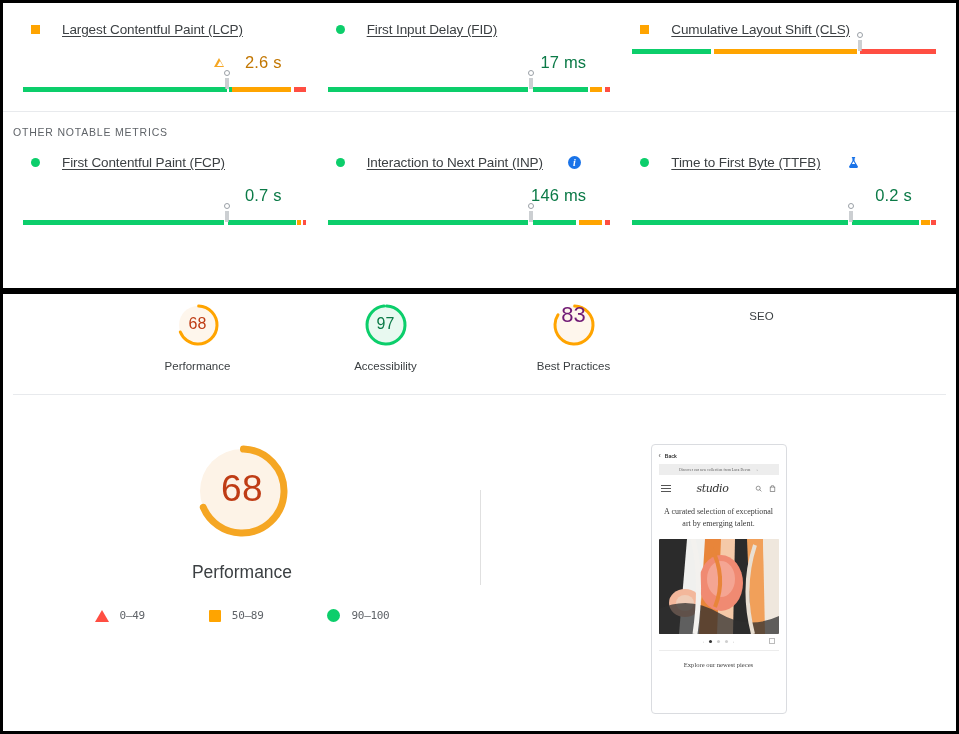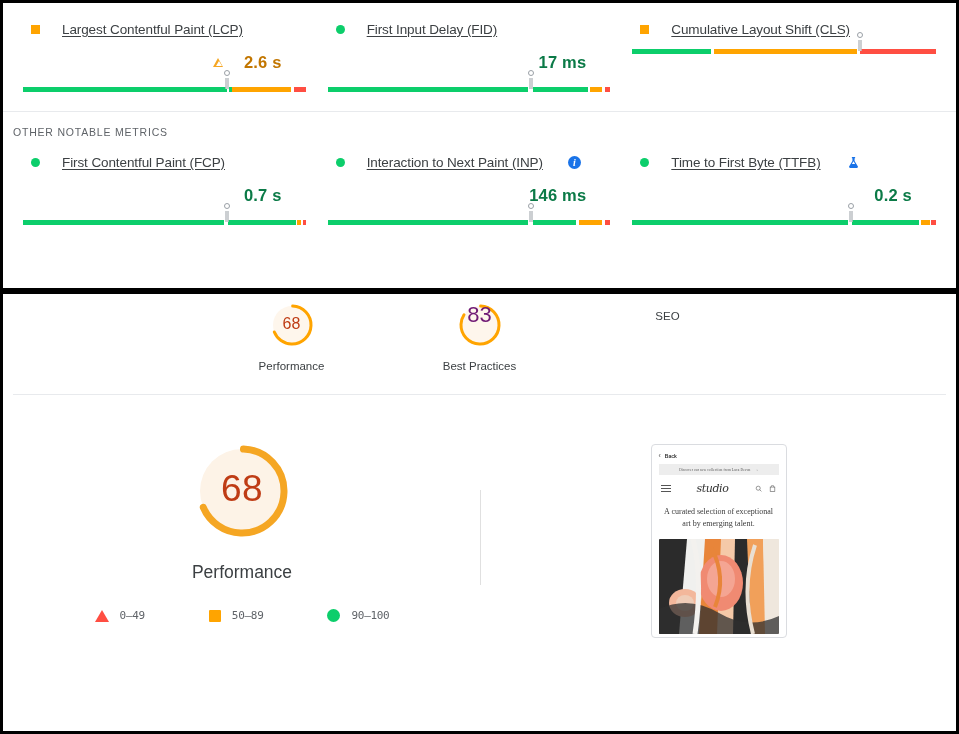--- a/index.html
+++ b/index.html
@@ -92,21 +92,20 @@
     display: inline-flex;
   }
   .metric-value-row {
     height: 30px;
     display: flex;
     align-items: center;
     justify-content: flex-end;
     padding-right: 24px;
     margin-top: 8px;
     gap: 20px;
-    font-weight: bold;
   }
   .metric-value {
     font-size: 16.5px;
     letter-spacing: 0.2px;
   }
   .v-good { color: #0b7a47; }
   .v-avg  { color: #c27600; }
   .v-bad  { color: #e8422f; }
   .tri-outline {
     width: 0; height: 0;
@@ -321,21 +320,21 @@
 
   
   .detail-right {
     flex: 1;
     display: flex;
     justify-content: center;
     padding-top: 3px;
   }
   .phone {
     width: 136px;
-    height: 194px;
+    height: 270px;
     border: 1px solid #dadce0;
     border-radius: 4px;
     background: #fff;
     box-sizing: border-box;
     padding: 7px 7px 0 7px;
     overflow: hidden;
     font-family: "Liberation Serif", serif;
   }
   .ph-back {
     display: flex;
@@ -608,20 +607,30 @@
         <div class="gauge">
           <svg width="46" height="46" viewBox="0 0 46 46">
             <circle cx="23" cy="23" r="19" fill="#fef6ec"></circle>
             <circle cx="23" cy="23" r="19" fill="none" stroke="#ffa400" stroke-width="3" stroke-dasharray="81.2 119.4" stroke-linecap="round" transform="rotate(-88 23 23)"></circle>
           </svg>
           <div class="num" style="top:13px;font-size:16px;color:#bf3c15">68</div>
         </div>
         <div class="gauge-label">Performance</div>
       </div>
 
+      <div class="gauge-item">
+        <div class="gauge">
+          <svg width="46" height="46" viewBox="0 0 46 46">
+            <circle cx="23" cy="23" r="19" fill="#e8f9f0"></circle>
+            <circle cx="23" cy="23" r="19" fill="none" stroke="#0cce6b" stroke-width="3" stroke-dasharray="115.8 119.4" stroke-linecap="round" transform="rotate(-88 23 23)"></circle>
+          </svg>
+          <div class="num" style="top:13px;font-size:16px;color:#0b7a47">97</div>
+        </div>
+        <div class="gauge-label">Accessibility</div>
+      </div>
 
       <div class="gauge-item">
         <div class="gauge">
           <svg width="46" height="46" viewBox="0 0 46 46">
             <circle cx="23" cy="23" r="19" fill="#fef6ec"></circle>
             <circle cx="23" cy="23" r="19" fill="none" stroke="#ffa400" stroke-width="3" stroke-dasharray="99.1 119.4" stroke-linecap="round" transform="rotate(-88 23 23)"></circle>
           </svg>
           <div class="num" style="top:0;font-size:22px;color:#701a75">83</div>
         </div>
         <div class="gauge-label">Best Practices</div>

